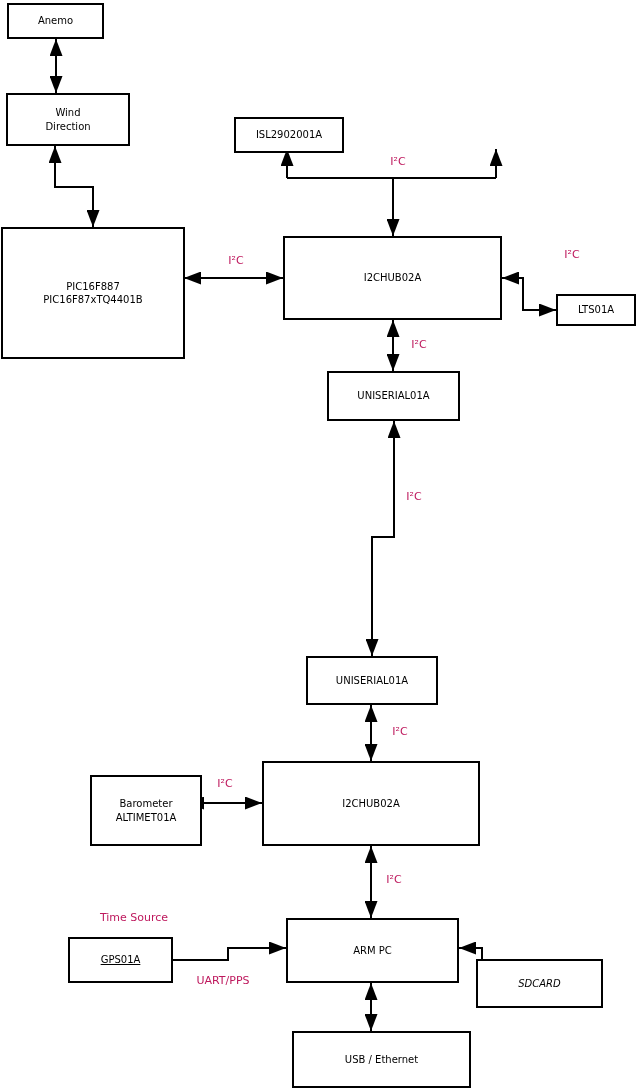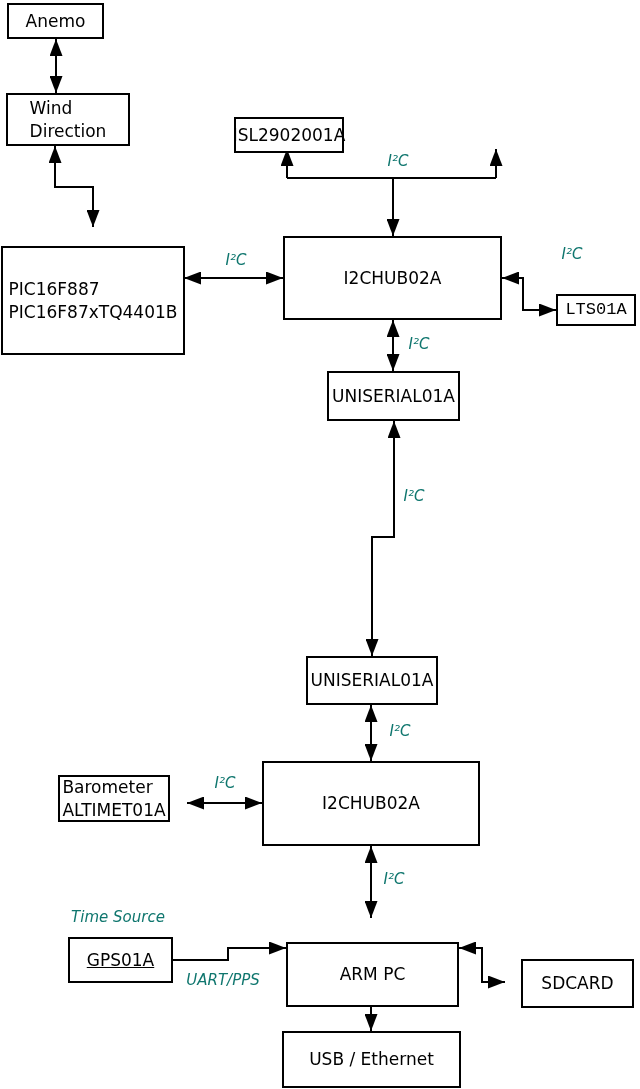--- a/index.html
+++ b/index.html
@@ -21,34 +21,34 @@
     top: 0;
     width: 640px;
     height: 1089px;
   }
   .node {
     position: absolute;
     box-sizing: border-box;
     background: #ffffff;
     border: 2px solid #000000;
     color: #000000;
-    font-size: 17px;
+    font-size: 10px;
     line-height: 1.32;
     display: flex;
     align-items: center;
     justify-content: center;
+    text-align: center;
     white-space: pre-line;
   }
   .edge-label {
     position: absolute;
     transform: translate(-50%, -50%);
-    color: #0f766e;
-    font-size: 15px;
+    color: #be185d;
+    font-size: 11px;
     white-space: nowrap;
-    font-style: italic;
   }
   path.conn {
     stroke: #000000;
     stroke-width: 2;
     fill: none;
   }
 </style>
 </head>
 <body>
 
@@ -77,39 +77,39 @@
     <path class="conn" d="M187,803 L262,803" marker-start="url(#ah)" marker-end="url(#ah)"></path>
     <path class="conn" d="M371,846 L371,918" marker-start="url(#ah)" marker-end="url(#ah)"></path>
     <path class="conn" d="M173,960 L228,960 L228,948 L286,948" marker-end="url(#ah)"></path>
     <path class="conn" d="M459,948 L482,948 L482,982 L505,982" marker-start="url(#ah)" marker-end="url(#ah)"></path>
     <path class="conn" d="M371,983 L371,1031" marker-start="url(#ah)" marker-end="url(#ah)"></path>
   </svg>
 
   <div class="node" style="left:7px; top:3px; width:97px; height:36px;">Anemo</div>
   <div class="node" style="left:6px; top:93px; width:124px; height:53px;">Wind
 Direction</div>
-  <div class="node" style="left:1px; top:227px; width:184px; height:109px;margin-top:19px;">PIC16F887
+  <div class="node" style="left:1px; top:227px; width:184px; height:132px;">PIC16F887
 PIC16F87xTQ4401B</div>
   <div class="node" style="left:234px; top:117px; width:110px; height:36px;">ISL2902001A</div>
   <div class="node" style="left:283px; top:236px; width:219px; height:84px;">I2CHUB02A</div>
-  <div class="node" style="left:556px; top:294px; width:80px; height:32px;font-family:Liberation Mono, monospace;">LTS01A</div>
+  <div class="node" style="left:556px; top:294px; width:80px; height:32px;">LTS01A</div>
   <div class="node" style="left:327px; top:371px; width:133px; height:50px;">UNISERIAL01A</div>
   <div class="node" style="left:306px; top:656px; width:132px; height:49px;">UNISERIAL01A</div>
   <div class="node" style="left:262px; top:761px; width:218px; height:85px;">I2CHUB02A</div>
-  <div class="node" style="left:58px; top:775px; width:112px; height:47px;">Barometer
+  <div class="node" style="left:90px; top:775px; width:112px; height:71px;">Barometer
 ALTIMET01A</div>
-  <div class="node" style="left:286px; top:918px; width:173px; height:65px;margin-top:24px;">ARM PC</div>
+  <div class="node" style="left:286px; top:918px; width:173px; height:65px;">ARM PC</div>
   <div class="node" style="left:68px; top:937px; width:105px; height:46px;text-decoration:underline;">GPS01A</div>
-  <div class="node" style="left:521px; top:959px; width:113px; height:49px;">SDCARD</div>
-  <div class="node" style="left:282px; top:1031px; width:179px; height:57px;">USB / Ethernet</div>
+  <div class="node" style="left:476px; top:959px; width:127px; height:49px;font-style:italic;">SDCARD</div>
+  <div class="node" style="left:292px; top:1031px; width:179px; height:57px;">USB / Ethernet</div>
 
   <div class="edge-label" style="left:398px; top:161px;">I²C</div>
   <div class="edge-label" style="left:236px; top:260px;">I²C</div>
   <div class="edge-label" style="left:572px; top:254px;">I²C</div>
   <div class="edge-label" style="left:419px; top:344px;">I²C</div>
   <div class="edge-label" style="left:414px; top:496px;">I²C</div>
   <div class="edge-label" style="left:400px; top:731px;">I²C</div>
   <div class="edge-label" style="left:225px; top:783px;">I²C</div>
   <div class="edge-label" style="left:394px; top:879px;">I²C</div>
   <div class="edge-label" style="left:223px; top:980px;">UART/PPS</div>
-  <div class="edge-label" style="left:118px; top:917px;">Time Source</div>
+  <div class="edge-label" style="left:134px; top:917px;">Time Source</div>
 
 </div>
 
 </body></html>

